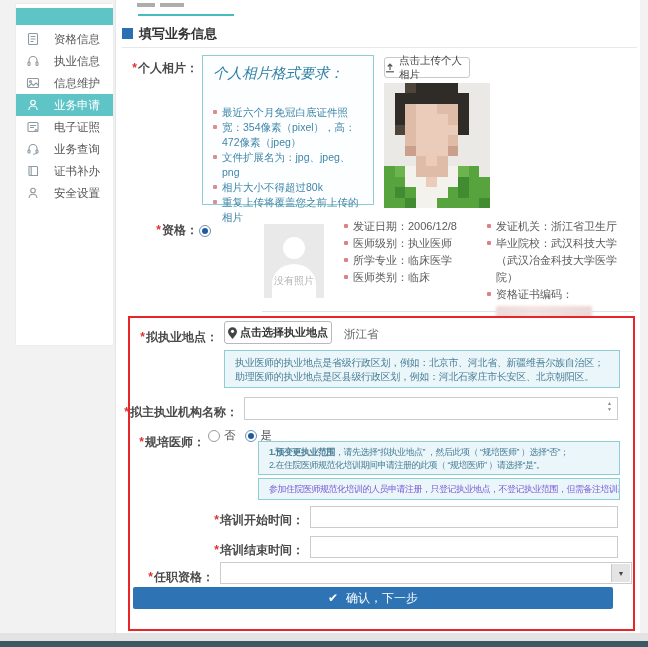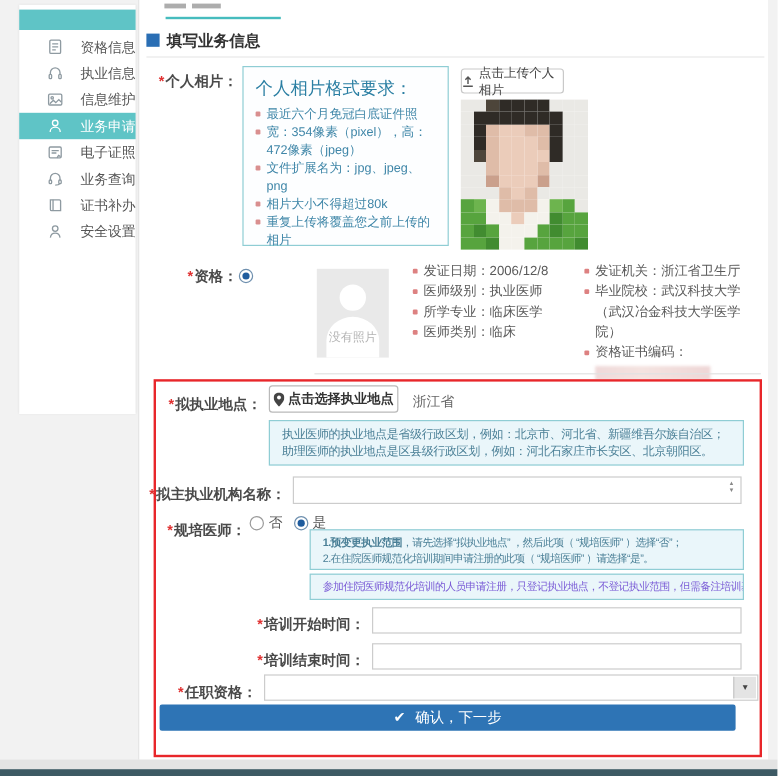--- a/index.html
+++ b/index.html
@@ -2,21 +2,21 @@
 <html><head>
 <meta charset="utf-8">
 <style>
   html,body{margin:0;padding:0;}
   body{
     width:648px;height:647px;position:relative;overflow:hidden;
     background:#f2f2f2;
     font-family:"Liberation Sans","DejaVu Sans",sans-serif;
     color:#444;
   }
-  .abs{position:absolute;justify-content:flex-end;}
+  .abs{position:absolute;}
   
   .sidebar-card{left:16px;top:4px;width:97px;height:341px;background:#fff;box-shadow:0 0 2px rgba(0,0,0,.08);}
   .sidebar-top{left:16px;top:8px;width:97px;height:17px;background:#5fc4c6;}
   .side-item{left:16px;width:97px;height:22px;display:flex;align-items:center;cursor:pointer;color:#8e9aa1;}
   .side-item .ic{width:14px;height:14px;margin-left:10px;flex:0 0 14px;}
   .side-item .lb{margin-left:14px;font-size:11.5px;color:#555;}
   .side-item.sel{background:#5fc4c6;color:#fff;}
   .side-item.sel .lb{color:#fff;}
   .main-border{left:115px;top:0;width:1px;height:633px;background:#e6e6e6;}
   .main-bg{left:116px;top:0;width:524px;height:633px;background:#fff;}
@@ -25,21 +25,21 @@
   .tab-remnant2{left:160px;top:3px;width:24px;height:4px;background:#777;opacity:.6;}
   .tab-underline{left:138px;top:14px;width:96px;height:2px;background:#46bcbe;}
   .hdr-square{left:122px;top:28px;width:11px;height:11px;background:#2a6eb4;}
   .hdr-title{left:139px;top:25px;font-size:13px;font-weight:bold;color:#333;}
   .panel-line{left:122px;top:47px;width:515px;height:1px;background:#e8e8e8;}
   
   .lbl{font-size:12px;font-weight:bold;color:#4a4a4a;text-align:right;}
   .star{color:#e03131;margin-right:1px;}
   
   .req-box{left:202px;top:55px;width:172px;height:150px;border:1px solid #8fcdd4;background:#fdfeff;padding:8px 10px;box-sizing:border-box;}
-  .req-title{font-size:14.5px;color:#2b7fa3;margin-bottom:5px;}
+  .req-title{font-size:14.5px;color:#2b7fa3;margin-bottom:22px;font-style:italic;}
   .blt{display:flex;font-size:10.5px;line-height:15px;color:#3f86a8;}
   .blt .dot{width:4px;height:4px;background:#d98f8f;border-radius:1px;margin:5px 5px 0 0;flex:0 0 4px;}
   .upload-btn{left:384px;top:57px;width:84px;height:19px;border:1px solid #c9c9c9;border-radius:3px;background:#fff;
     display:flex;align-items:center;justify-content:center;gap:4px;font-size:10.5px;color:#444;cursor:pointer;}
   .portrait{left:384px;top:83px;width:106px;height:125px;display:grid;grid-template-columns:repeat(10,1fr);grid-auto-rows:1fr;}
   
   .radio{width:12px;height:12px;border:1px solid #9a9a9a;border-radius:50%;background:#fff;position:relative;display:inline-block;box-sizing:border-box;}
   .radio.on{border-color:#6e8fae;}
   .radio.on::after{content:"";position:absolute;left:2px;top:2px;width:6px;height:6px;border-radius:50%;background:#1f5c9e;}
   .noimg{left:264px;top:224px;width:60px;height:74px;background:#e9e9e9;overflow:hidden;}

